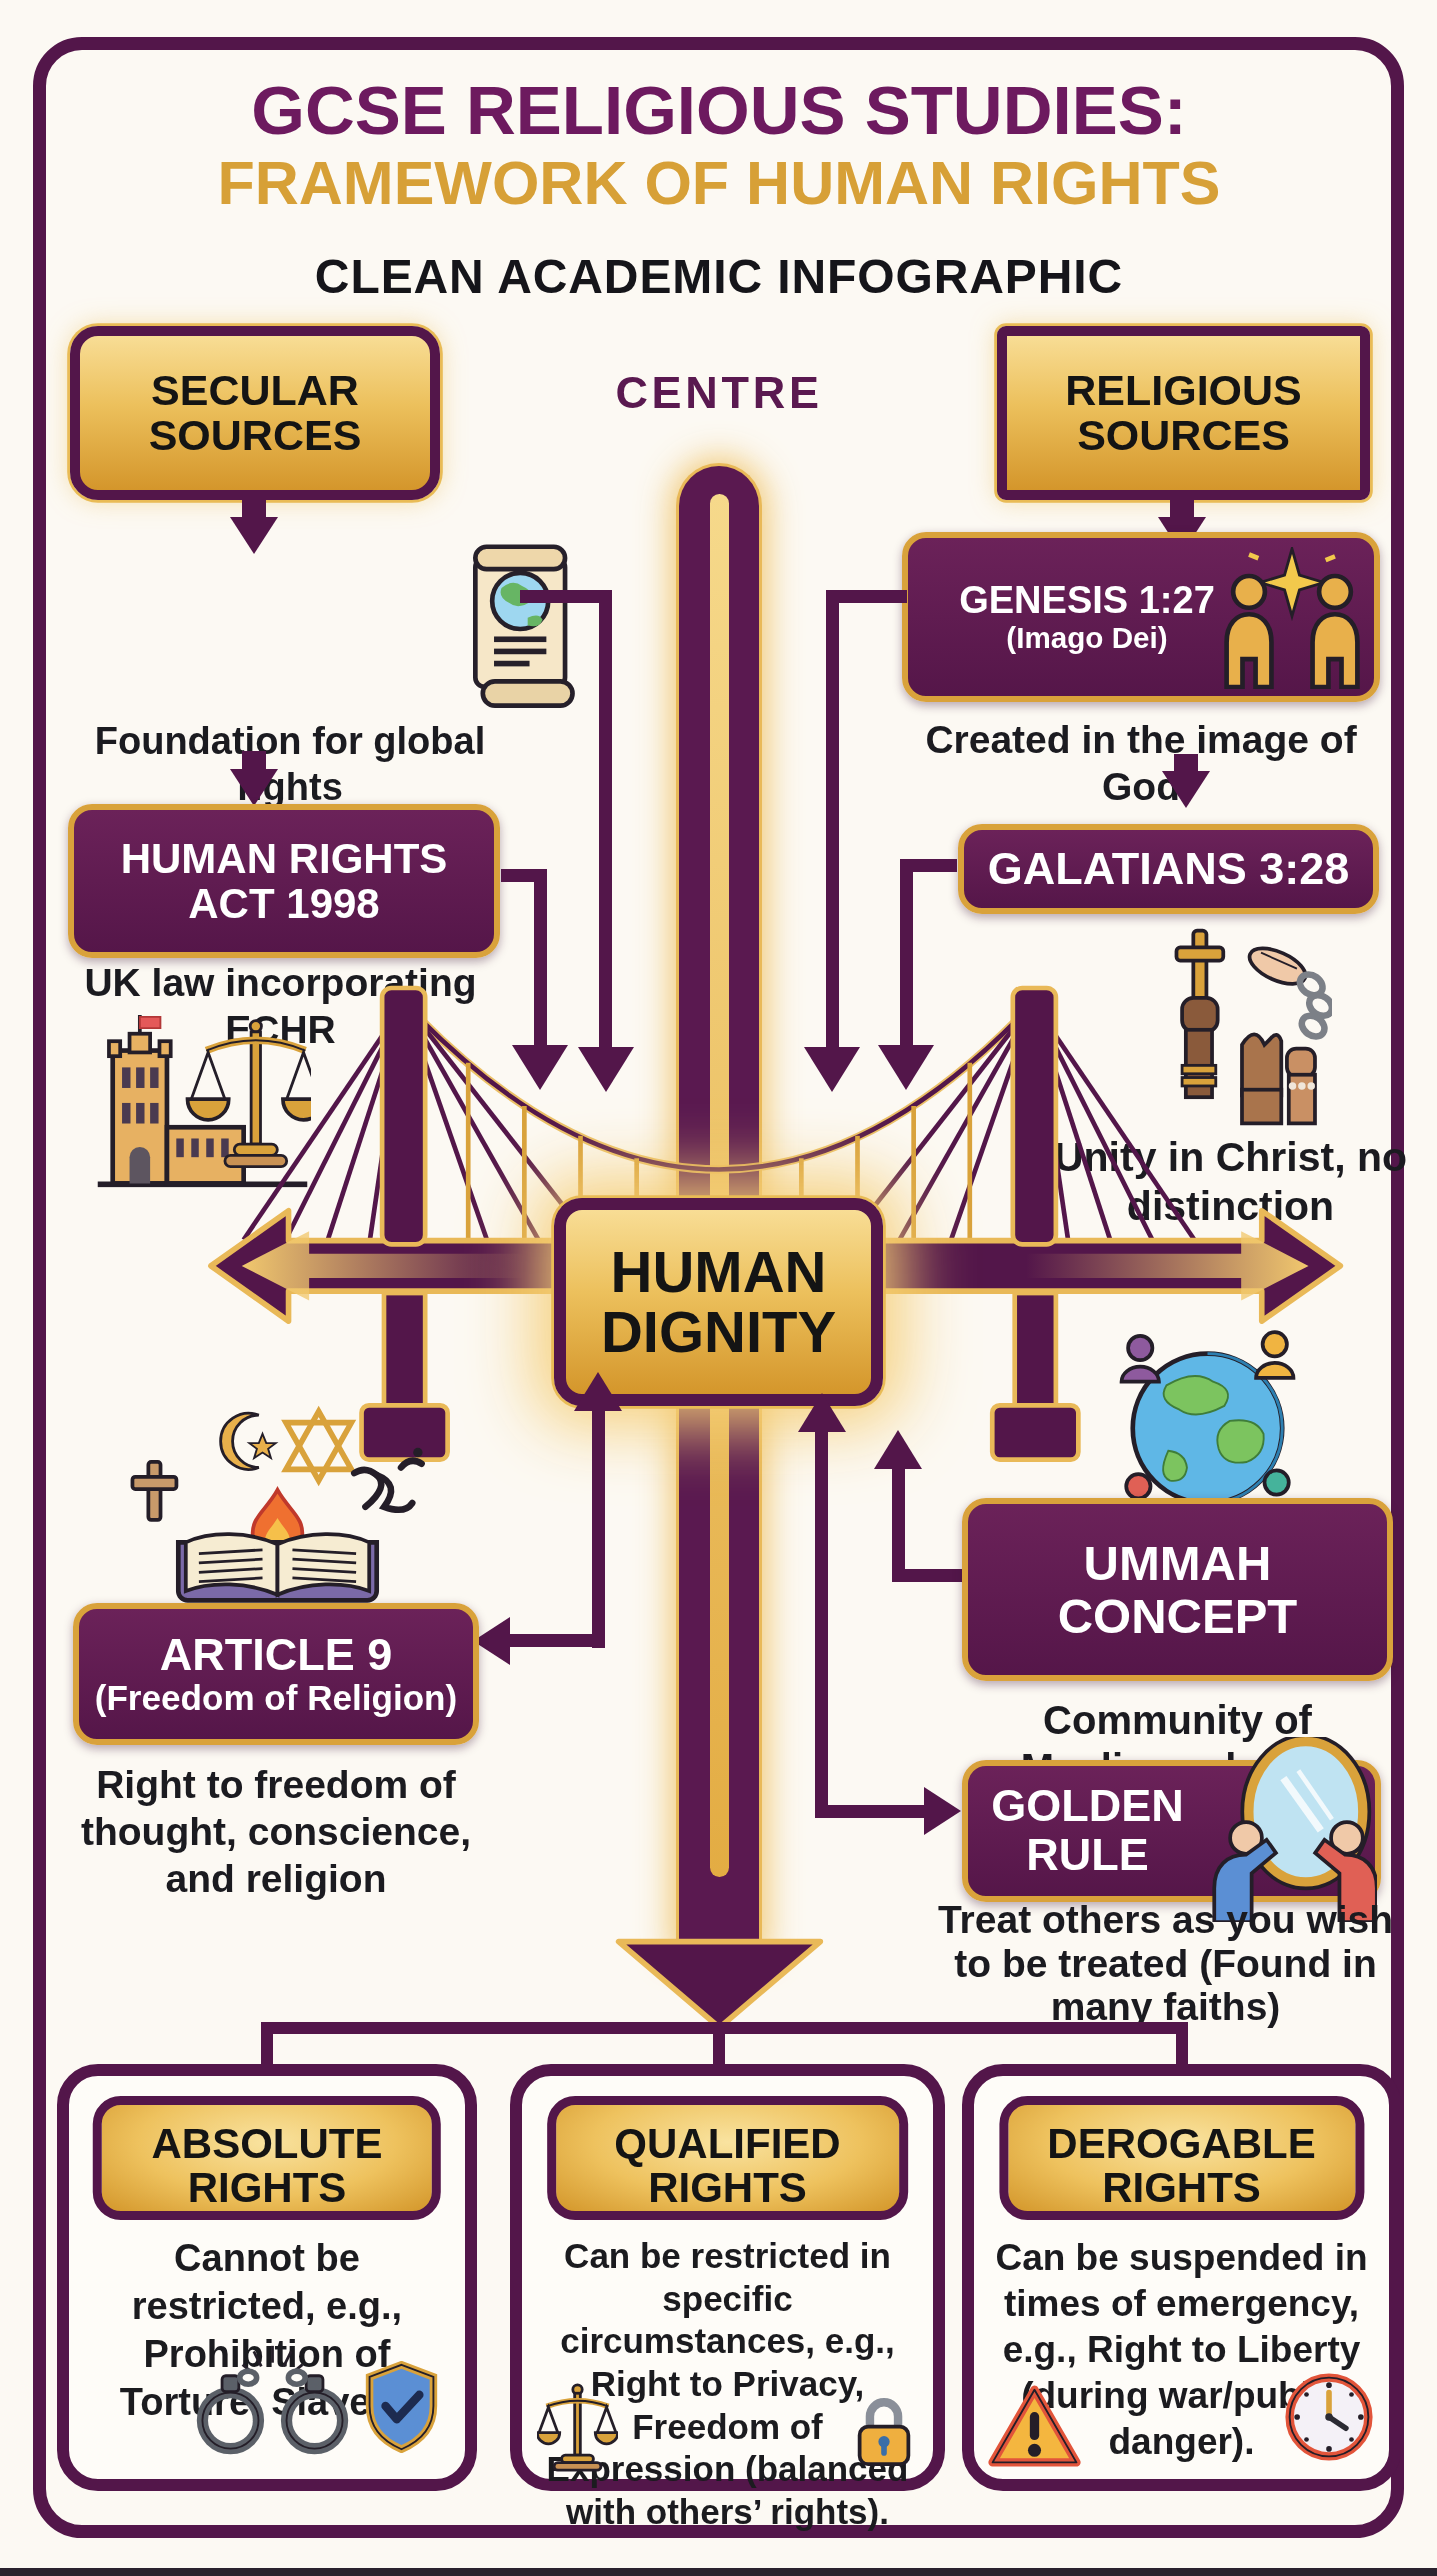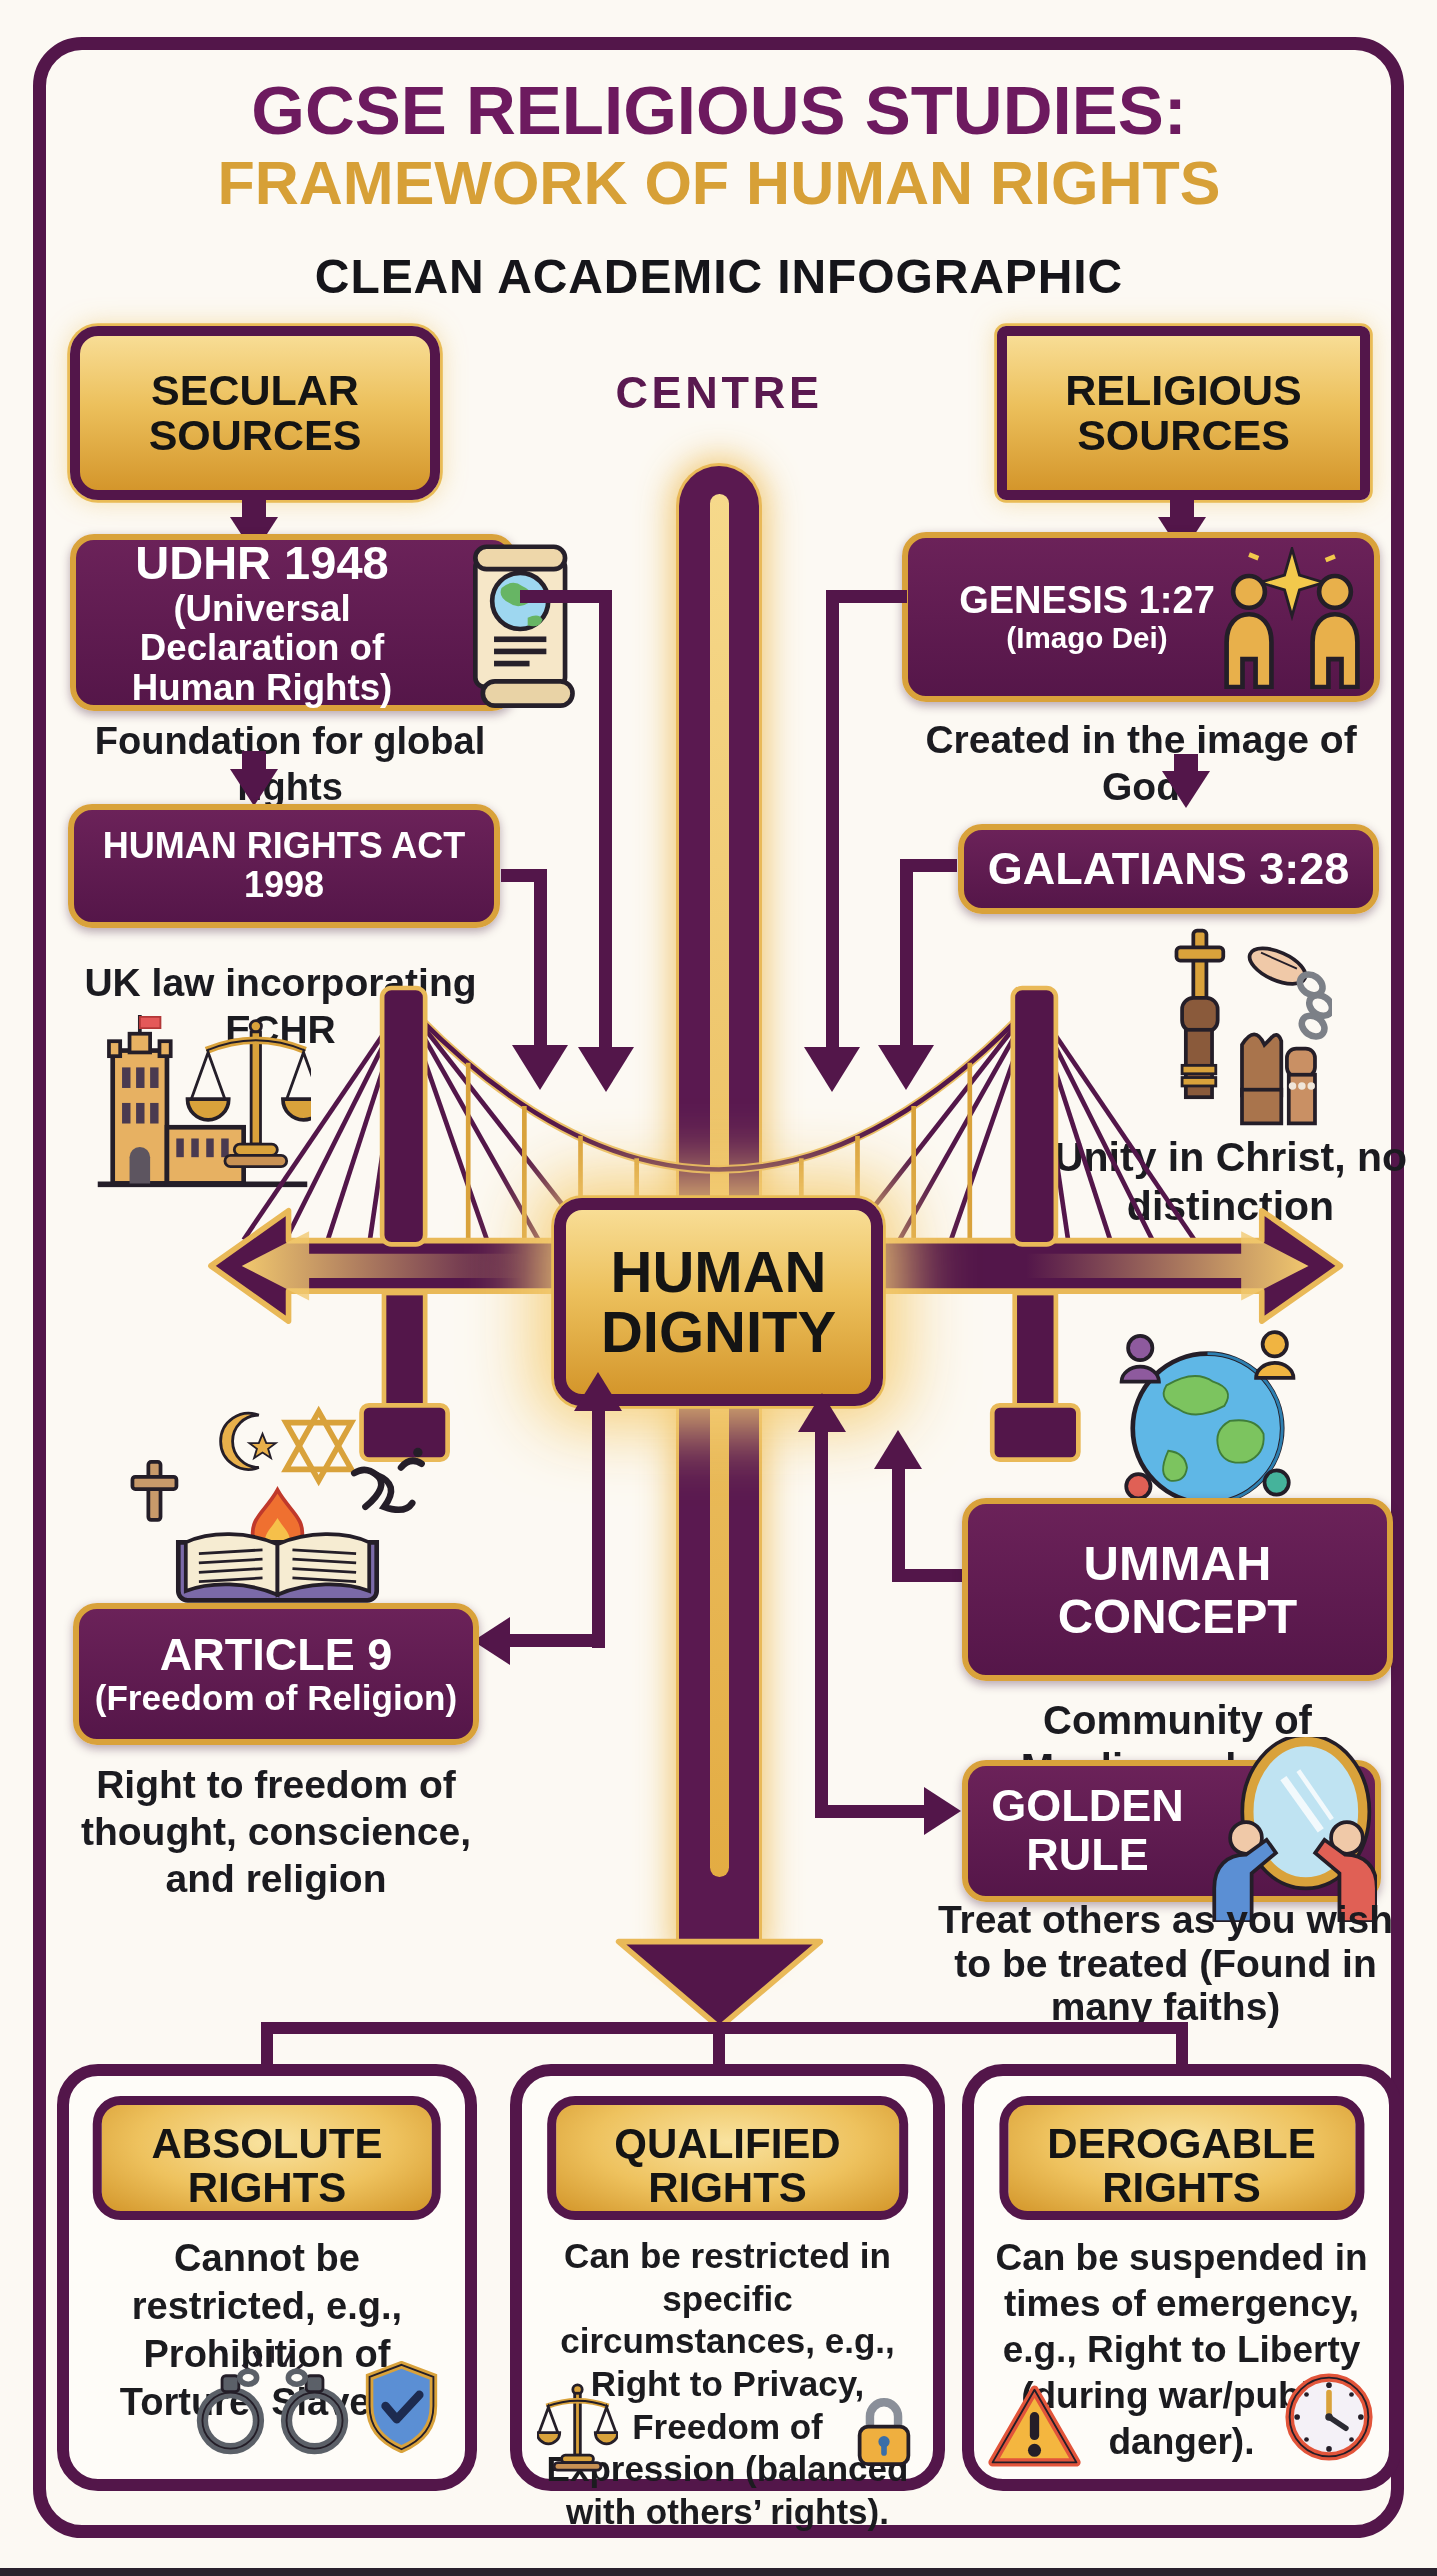--- a/index.html
+++ b/index.html
@@ -70,45 +70,41 @@
 
   <div class="cline" style="left:242px;top:498px;width:24px;height:20.6px;"></div>
   <div class="ah ah-down sm" style="left:230px;top:517px;"></div>
 
   <div class="cline" style="left:1170px;top:498px;width:24px;height:20.6px;"></div>
   <div class="ah ah-down sm" style="left:1158px;top:517px;"></div>
 
   <div class="beam"></div>
   <div class="beam-stripe"></div>
 
-  <div class="abs pbox" style="left:70px;top:534px;width:446px;height:177px;font-size:47px;padding-right:62px;">
-    <span>UDHR 1948</span>
-    <span class="sub">(Universal Declaration of Human Rights)</span>
-  </div>
   <svg class="abs" style="left:466px;top:539px;" width="114" height="180" viewBox="0 0 122 192">
     <rect x="10" y="20" width="96" height="138" rx="10" fill="#f6e7c8" stroke="#26202a" stroke-width="5"></rect>
     <rect x="10" y="8" width="96" height="24" rx="12" fill="#eed7aa" stroke="#26202a" stroke-width="5"></rect>
     <rect x="18" y="152" width="96" height="26" rx="13" fill="#e9d3a6" stroke="#26202a" stroke-width="5"></rect>
     <circle cx="58" cy="66" r="30" fill="#9ed7f0" stroke="#26202a" stroke-width="5"></circle>
     <path d="M38 52 q12 -10 22 -2 q14 6 10 16 q-14 10 -24 2 q-12 -6 -8 -16 Z" fill="#67b564"></path>
     <path d="M66 84 q12 -6 16 2 q-4 10 -16 6 Z" fill="#67b564"></path>
     <rect x="30" y="104" width="56" height="6" fill="#26202a"></rect>
     <rect x="30" y="117" width="56" height="6" fill="#26202a"></rect>
     <rect x="30" y="130" width="38" height="6" fill="#26202a"></rect>
   </svg>
   <div class="abs ctr cap" style="left:56px;top:719px;width:468px;font-size:38px;">Foundation for global rights</div>
 
   <div class="cline" style="left:520px;top:590px;width:92px;height:13px;"></div>
   <div class="cline" style="left:599px;top:590px;width:13px;height:461px;"></div>
   <div class="ah ah-down" style="left:578px;top:1047px;"></div>
 
   <div class="cline" style="left:242px;top:751px;width:24px;height:20.6px;"></div>
   <div class="ah ah-down sm" style="left:230px;top:769px;"></div>
 
-  <div class="abs pbox" style="left:68px;top:804px;width:432px;height:124px;font-size:36px;">
+  <div class="abs pbox" style="left:68px;top:804px;width:432px;height:154px;font-size:42px;">
     <span>HUMAN RIGHTS ACT 1998</span>
   </div>
   <div class="abs ctr cap" style="left:37px;top:960px;width:487px;font-size:39px;">UK law incorporating ECHR</div>
 
   <div class="cline" style="left:501px;top:869px;width:46px;height:13px;"></div>
   <div class="cline" style="left:534px;top:869px;width:13px;height:180px;"></div>
   <div class="ah ah-down" style="left:512px;top:1045px;"></div>
 
   <svg class="abs" style="left:94px;top:1013px;" width="217" height="178" viewBox="0 0 232 190">
     <rect x="4" y="180" width="224" height="6" fill="#241e28"></rect>

